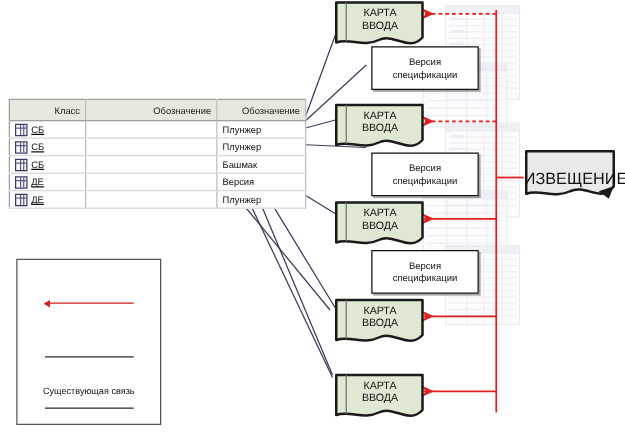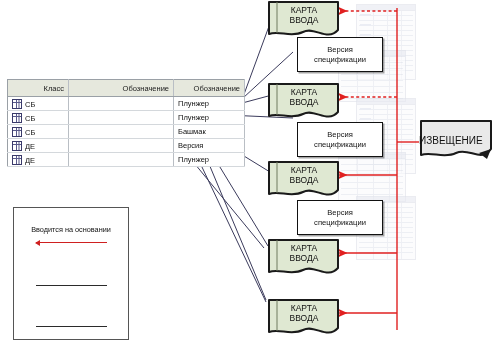--- a/index.html
+++ b/index.html
@@ -16,21 +16,21 @@
 
   
   #parts-table{position:absolute;left:7px;top:79px;width:238px;border:1px solid #9aa0a6;background:#fff;
                border-collapse:collapse;font-size:7.5px;color:#111;}
   #parts-table td,#parts-table th{border-right:1px solid #b9bec4;border-bottom:1px solid #d4d8dc;
                padding:0 4px;height:13px;font-weight:normal;text-align:left;white-space:nowrap;}
   #parts-table thead th{background:#e6e8dd;border-bottom:1px solid #9aa0a6;text-align:right;
                font-size:7.5px;height:16px;color:#1a1a1a;}
   .col-class{width:52px;}
   .col-desig{width:96px;}
-  .cell-class{display:flex;align-items:flex-end;gap:3px;}
+  .cell-class{display:flex;align-items:center;gap:3px;text-decoration:underline;}
   .grid-ico{display:inline-block;width:8px;height:8px;background:#fff;border:1px solid #3a3a6a;
             position:relative;flex:none;}
   .grid-ico::before{content:"";position:absolute;left:0;right:0;top:2px;height:1px;background:#5a5a8a;}
   .grid-ico::after{content:"";position:absolute;top:0;bottom:0;left:2.5px;width:1px;background:#5a5a8a;
             box-shadow:2.5px 0 0 #5a5a8a;}
 
   
   #legend{position:absolute;left:13px;top:207px;width:114px;height:131px;border:1px solid #555;background:#fff;}
   .lg-item{position:absolute;left:0;right:0;text-align:center;font-size:7.3px;color:#111;}
   .lg-line{position:absolute;height:1px;background:#2b2b2b;}
@@ -44,21 +44,21 @@
   .doc .lbl{position:absolute;left:0;right:0;text-align:center;font-size:8.5px;color:#111;line-height:10px;
             pointer-events:none;}
 
   
   .vbox{position:absolute;background:#fff;border:1.4px solid #111;box-shadow:1.5px 1.5px 0 rgba(0,0,0,.35);
         display:flex;flex-direction:column;align-items:center;justify-content:center;
         font-size:7.6px;color:#111;line-height:10px;text-align:center;}
 
   
   #notice{position:absolute;left:419px;top:119px;width:74px;height:46px;}
-  #notice .lbl{position:absolute;left:0;right:0;top:16px;text-align:left;font-size:10px;color:#111;}
+  #notice .lbl{position:absolute;left:0;right:0;top:16px;text-align:left;font-size:13px;color:#111;}
 
   
   #wires{position:absolute;left:0;top:0;width:500px;height:348px;pointer-events:none;}
 </style>
 </head>
 <body>
 
 <div id="stage">
 
   <div class="sheet" style="left:356px;top:4px;width:58px;height:74px;">
@@ -247,25 +247,25 @@
               <span>ДЕ</span>
             </span>
           </td>
         <td></td>
         <td>Плунжер</td>
       </tr>
     </tbody>
   </table>
 
   <div id="legend">
-    <div class="lg-item" style="top:17px">Вводится на основании</div>
     <div class="lg-arrow" style="left:22px;top:34px;width:71px"></div>
 
     <div class="lg-line" style="left:22px;top:77px;width:71px"></div>
 
+    <div class="lg-item" style="top:100px">Существующая связь</div>
     <div class="lg-line" style="left:22px;top:118px;width:71px"></div>
   </div>
 
   <div class="vbox" style="left:297px;top:37px;width:84px;height:33px;">
     <span>Версия</span>
     <span>спецификации</span>
   </div>
   <div class="vbox" style="left:297px;top:122px;width:84px;height:33px;">
     <span>Версия</span>
     <span>спецификации</span>

